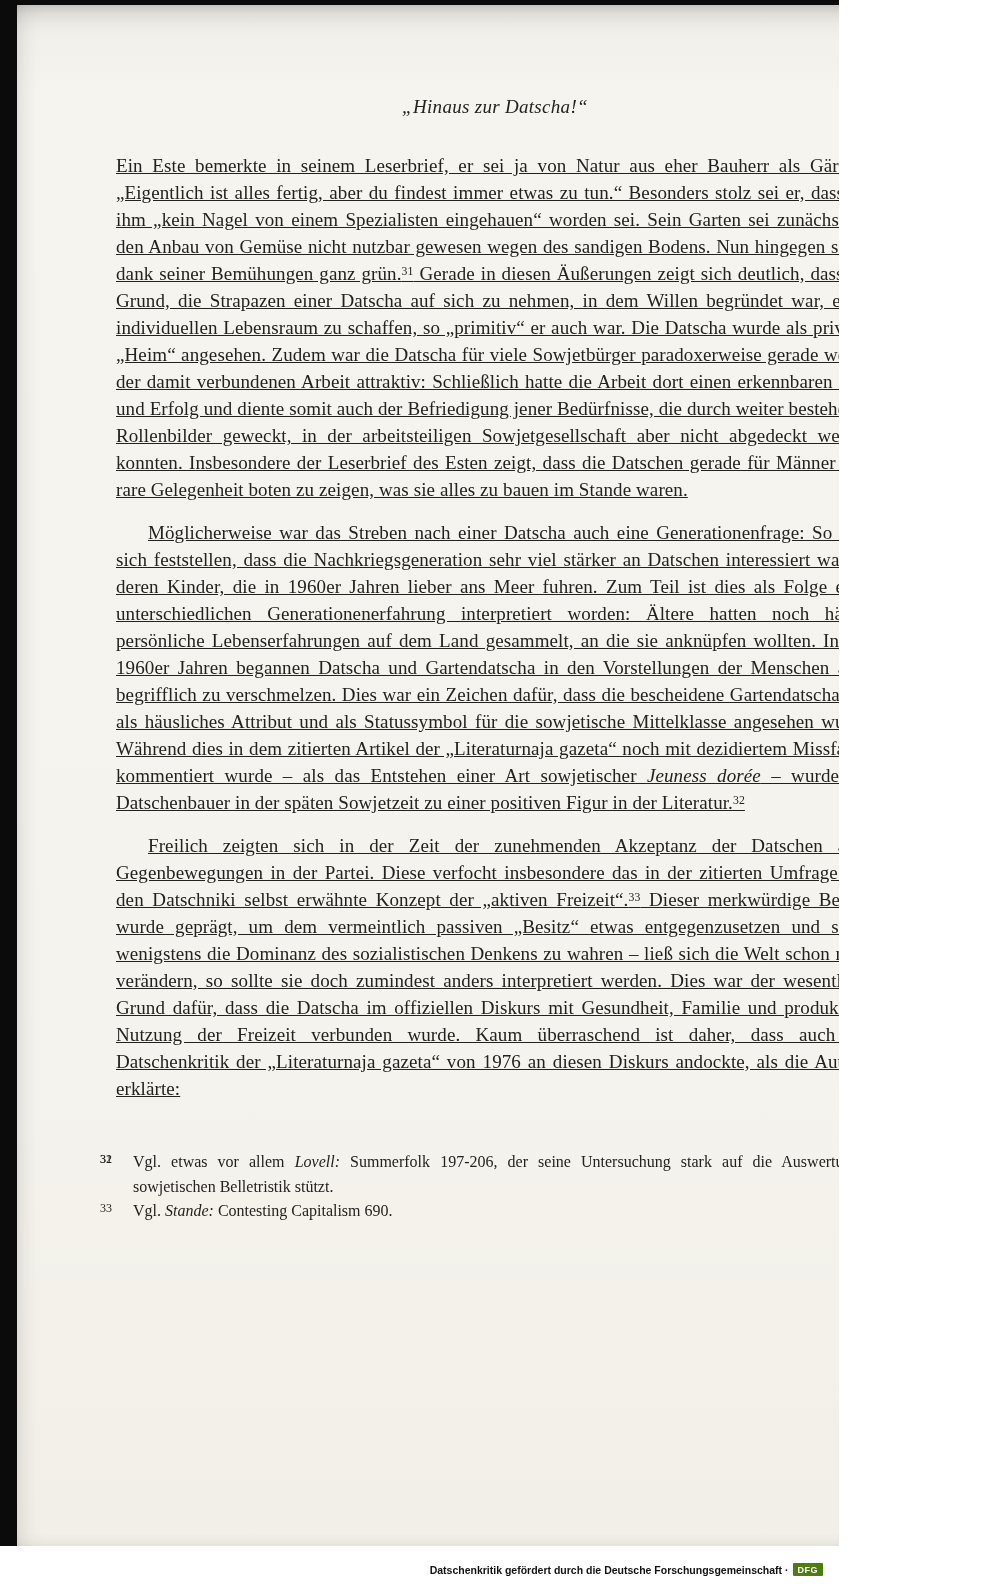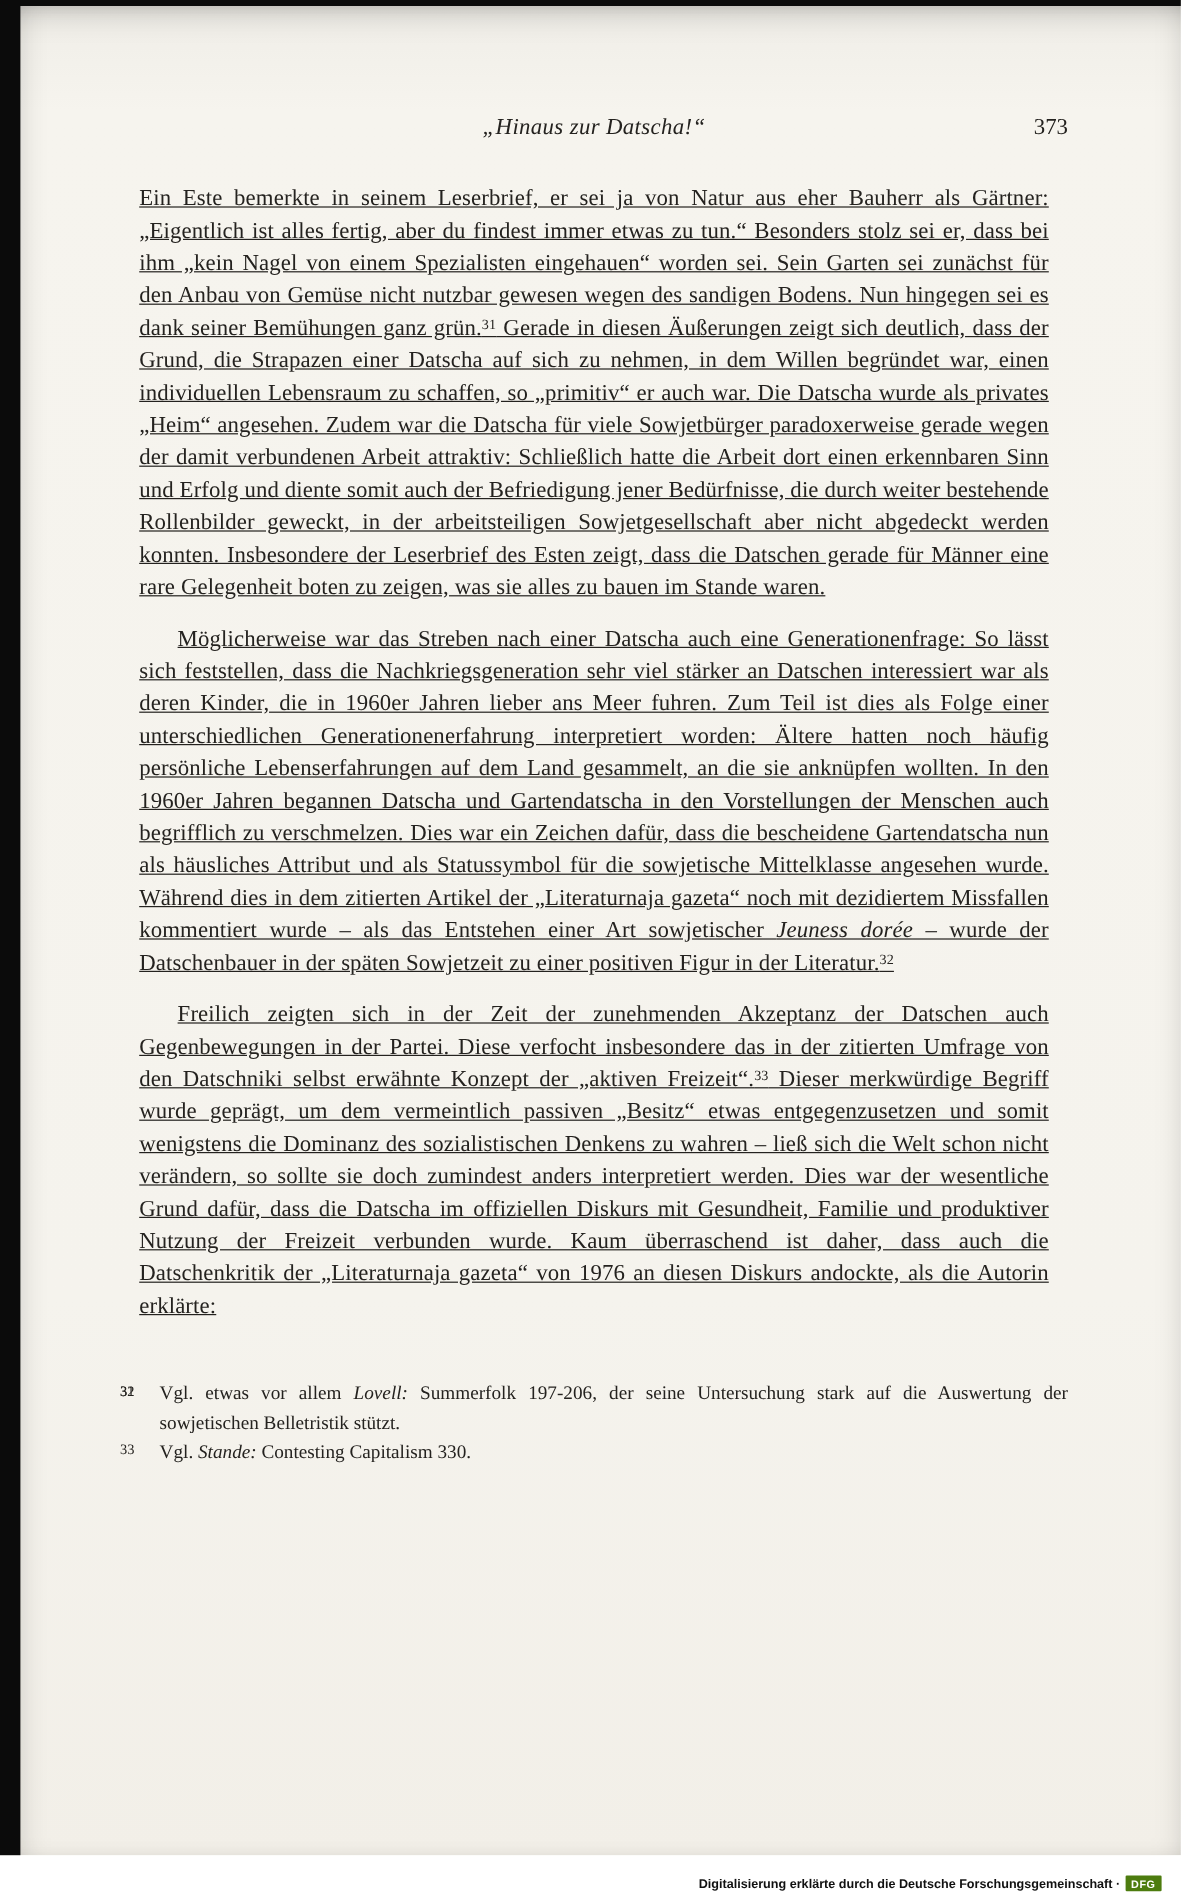--- a/index.html
+++ b/index.html
@@ -1,18 +1,18 @@
 <!DOCTYPE html>
 <html lang="de"><head>
 <meta charset="utf-8">
 <style>
   html,body{margin:0;padding:0;background:#ffffff;}
   .sheet{
     position:relative;
-    width:984px;height:1586px;
+    width:839px;height:1586px;
     background:#ffffff;
     overflow:hidden;
     font-family:"Liberation Serif","DejaVu Serif",serif;
     color:#24221f;
   }
   .scan{
     position:absolute;left:0;top:0;width:1000px;height:1546px;
     background:linear-gradient(180deg,#efede7 0%,#f6f4ee 6%,#f5f3ed 70%,#f2efe8 100%);
     box-shadow:inset 28px 0 34px -26px rgba(0,0,0,.45),
                inset -26px 0 32px -24px rgba(0,0,0,.4),
@@ -86,22 +86,22 @@
 
       <div class="bodytext" id="paragraphs">
           <p class=""><span>Ein Este bemerkte in seinem Leserbrief, er sei ja von Natur aus eher Bauherr als Gärtner: „Eigentlich ist alles fertig, aber du findest immer etwas zu tun.“ Besonders stolz sei er, dass bei ihm „kein Nagel von einem Spezialisten eingehauen“ worden sei. Sein Garten sei zunächst für den Anbau von Gemüse nicht nutzbar gewesen wegen des sandigen Bodens. Nun hingegen sei es dank seiner Bemühungen ganz grün.</span><sup>31</sup><span> Gerade in diesen Äußerungen zeigt sich deutlich, dass der Grund, die Strapazen einer Datscha auf sich zu nehmen, in dem Willen begründet war, einen individuellen Lebensraum zu schaffen, so „primitiv“ er auch war. Die Datscha wurde als privates „Heim“ angesehen. Zudem war die Datscha für viele Sowjetbürger paradoxerweise gerade wegen der damit verbundenen Arbeit attraktiv: Schließlich hatte die Arbeit dort einen erkennbaren Sinn und Erfolg und diente somit auch der Befriedigung jener Bedürfnisse, die durch weiter bestehende Rollenbilder geweckt, in der arbeitsteiligen Sowjetgesellschaft aber nicht abgedeckt werden konnten. Insbesondere der Leserbrief des Esten zeigt, dass die Datschen gerade für Männer eine rare Gelegenheit boten zu zeigen, was sie alles zu bauen im Stande waren.</span></p>
           <p class="indent"><span>Möglicherweise war das Streben nach einer Datscha auch eine Generationenfrage: So lässt sich feststellen, dass die Nachkriegsgeneration sehr viel stärker an Datschen interessiert war als deren Kinder, die in 1960er Jahren lieber ans Meer fuhren. Zum Teil ist dies als Folge einer unterschiedlichen Generationenerfahrung interpretiert worden: Ältere hatten noch häufig persönliche Lebenserfahrungen auf dem Land gesammelt, an die sie anknüpfen wollten. In den 1960er Jahren begannen Datscha und Gartendatscha in den Vorstellungen der Menschen auch begrifflich zu verschmelzen. Dies war ein Zeichen dafür, dass die bescheidene Gartendatscha nun als häusliches Attribut und als Statussymbol für die sowjetische Mittelklasse angesehen wurde. Während dies in dem zitierten Artikel der „Literaturnaja gazeta“ noch mit dezidiertem Missfallen kommentiert wurde – als das Entstehen einer Art sowjetischer </span><span class="it">Jeuness dorée</span><span> – wurde der Datschenbauer in der späten Sowjetzeit zu einer positiven Figur in der Literatur.</span><sup>32</sup></p>
           <p class="indent"><span>Freilich zeigten sich in der Zeit der zunehmenden Akzeptanz der Datschen auch Gegenbewegungen in der Partei. Diese verfocht insbesondere das in der zitierten Umfrage von den Datschniki selbst erwähnte Konzept der „aktiven Freizeit“.</span><sup>33</sup><span> Dieser merkwürdige Begriff wurde geprägt, um dem vermeintlich passiven „Besitz“ etwas entgegenzusetzen und somit wenigstens die Dominanz des sozialistischen Denkens zu wahren – ließ sich die Welt schon nicht verändern, so sollte sie doch zumindest anders interpretiert werden. Dies war der wesentliche Grund dafür, dass die Datscha im offiziellen Diskurs mit Gesundheit, Familie und produktiver Nutzung der Freizeit verbunden wurde. Kaum überraschend ist daher, dass auch die Datschenkritik der „Literaturnaja gazeta“ von 1976 an diesen Diskurs andockte, als die Autorin erklärte:</span></p>
         </div>
 
       <div class="footnotes" id="footnotes">
           <div class="footnote"><span class="fn-num">31</span></div>
           <div class="footnote"><span class="fn-num">32</span><span>Vgl. etwas vor allem </span><span class="it">Lovell:</span><span> Summerfolk 197-206, der seine Untersuchung stark auf die Auswertung der sowjetischen Belletristik stützt.</span></div>
-          <div class="footnote"><span class="fn-num">33</span><span>Vgl. </span><span class="it">Stande:</span><span> Contesting Capitalism 330.</span></div>
+          <div class="footnote"><span class="fn-num">33</span><span>Vgl. </span><span class="it">Stande:</span><span> Contesting Capitalism 690.</span></div>
         </div>
     </div>
   </div>
 
   <div class="credit">
-    <span>Digitalisierung erklärte durch die Deutsche Forschungsgemeinschaft ·</span>
+    <span>Datschenkritik gefördert durch die Deutsche Forschungsgemeinschaft ·</span>
     <span class="badge">DFG</span>
   </div>
 </div>
 
 </body></html>

